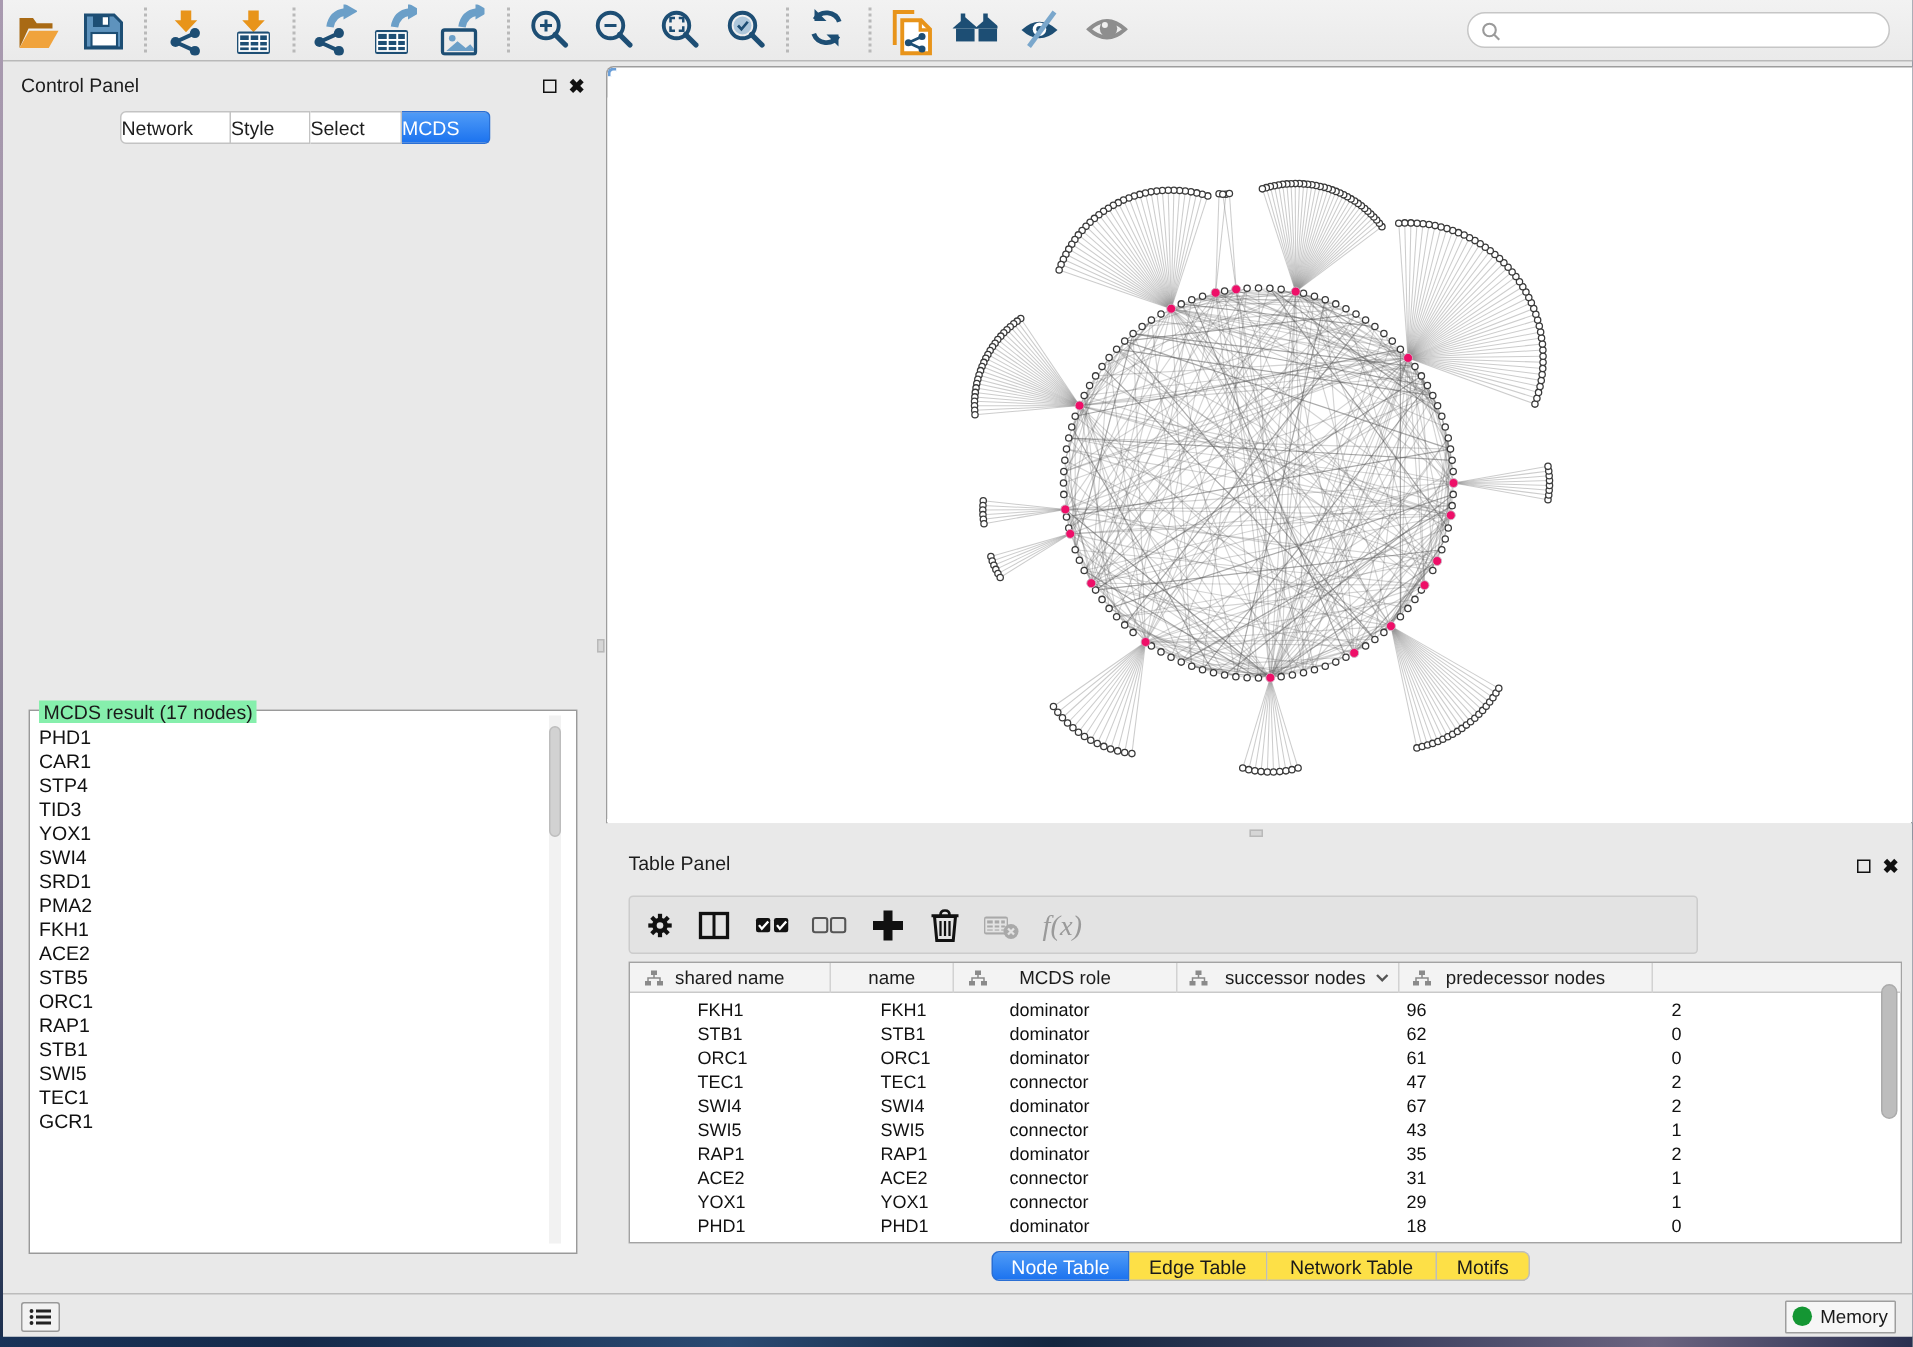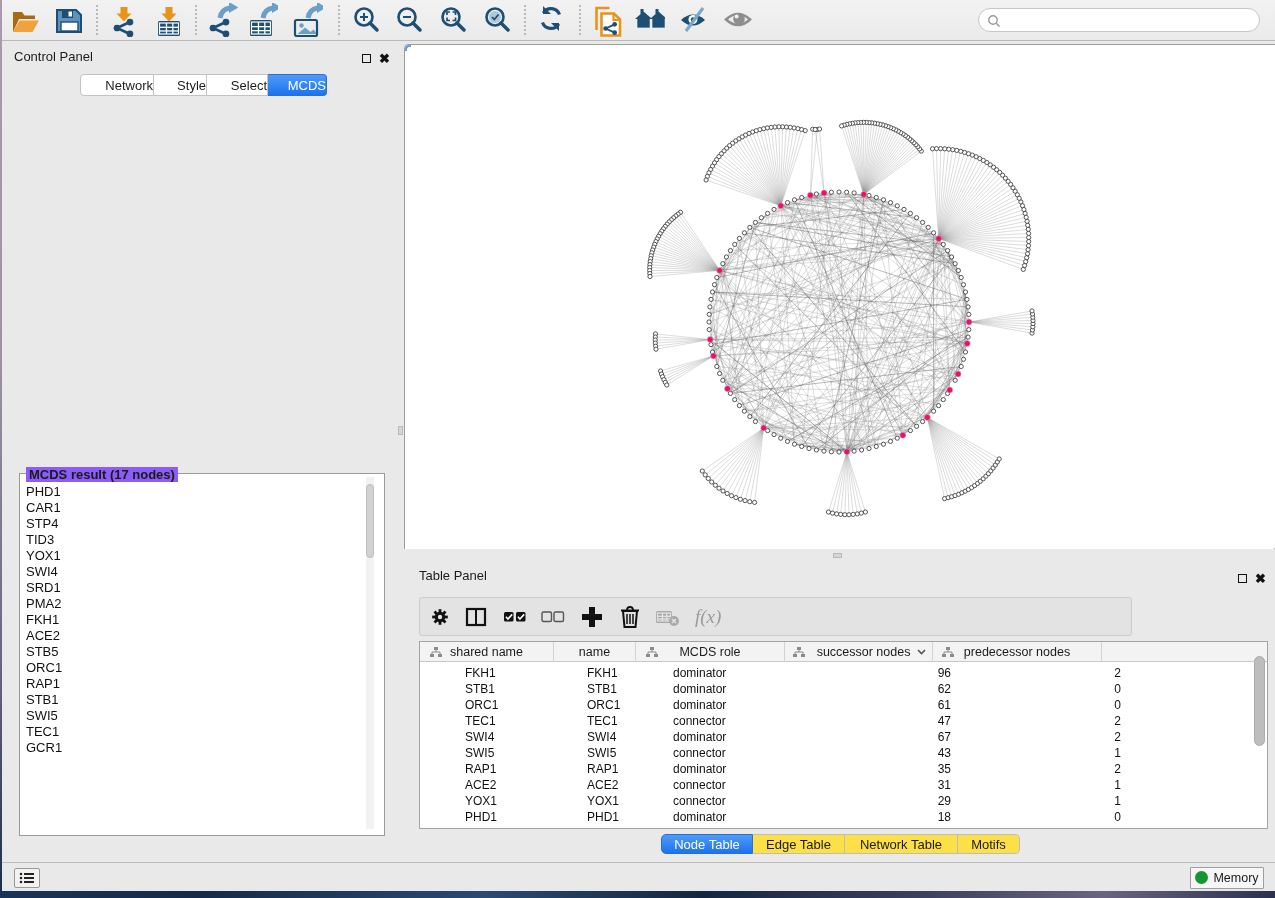--- a/index.html
+++ b/index.html
@@ -20,43 +20,43 @@
   background:#fff; border:1px solid #c6c6c6; border-radius:12px; }
 #search svg { position:absolute; left:7px; top:4px; }
 
 
 #cpanel { left:0; top:42px; width:395px; height:820px; background:#e9e9e9; }
 #cpanel .title { position:absolute; left:12px; top:7px; font-size:13px; color:#1c1c1c; }
 .winbtns { position:absolute; }
 .wb-sq { display:inline-block; width:9px; height:9px; border:1.5px solid #111; margin-right:8px; }
 .wb-x  { display:inline-block; font-size:13px; color:#111; font-weight:bold; }
 #tabs { position:absolute; left:78px; top:32px; height:22px; }
-.tab { position:absolute; top:0; height:22px; line-height:21px; text-align:right;
+.tab { position:absolute; top:0; height:22px; line-height:21px; text-align:left;
   font-size:13px; color:#1d1d1d; background:#fff; border:1px solid #c3c3c3; border-left:none; }
 .tab.first { border-left:1px solid #c3c3c3; border-radius:4px 0 0 4px; }
 .tab.last { border-radius:0 4px 4px 0; }
 .tab.sel { background:linear-gradient(#4f9bf7,#1c73ef); color:#fff; border-color:#2a6fd4; }
 #tabpane { position:absolute; left:6px; top:53px; width:383px; height:366px;
   background:#ececec; border:1px solid #dcdcdc; }
 #optlabel { position:absolute; left:0; top:20px; width:383px; text-align:center;
   font-size:13px; color:#1a1a1a; }
 #combo { position:absolute; left:40px; top:42px; width:317px; height:21px;
   background:#fff; border:1px solid #c5c5c5; border-radius:4px;
   font-size:13px; color:#1a1a1a; line-height:19px; text-align:center; }
 #combo .cap { position:absolute; right:-1px; top:-1px; width:21px; height:21px;
   background:linear-gradient(#5aa2f8,#2470ef); border-radius:4px; }
 .btn { position:absolute; height:19px; background:#fff; border:1px solid #c2c2c2;
   border-radius:5px; font-size:13px; color:#1a1a1a; text-align:center; line-height:17px; }
 #runbtn { left:92px; top:75px; width:96px; box-shadow:0 0 0 2.5px #9ec4f2; border-color:#86b0ea; }
 #closebtn { left:201px; top:75px; width:105px; }
 #fieldset { position:absolute; left:17px; top:425px; width:366px; height:369px; }
 #fieldset .fbox { position:absolute; left:0; top:6px; width:366px; height:363px;
   border:1px solid #9a9a9a; background:#fff; }
-#fieldset .legend { position:absolute; left:7px; top:0; background:#8b5cf6;
-  padding:0 3px; font-size:13px; color:#1a1a1a;font-weight:bold; }
+#fieldset .legend { position:absolute; left:7px; top:0; background:#86efac;
+  padding:0 3px; font-size:13px; color:#1a1a1a; }
 #mlist { position:absolute; left:3px; top:17px; width:344px; font-size:13px; color:#111; }
 #mlist div { height:16px; line-height:16px; padding-left:4px; }
 #mscroll { position:absolute; right:11px; top:10px; width:8px; height:352px; background:#f2f2f2; }
 #mthumb { position:absolute; right:11px; top:17px; width:8px; height:74px; background:#d2d2d2; border:1px solid #bdbdbd; border-radius:4px;}
 
 
 #netwin { left:402px; top:44px; width:871px; height:505px;
   border:1px solid #9d9d9d; border-right:none; border-radius:5px 0 0 0;
   background:#fff; }
 #nettitle { position:absolute; left:0; top:0; width:100%; height:19px;

